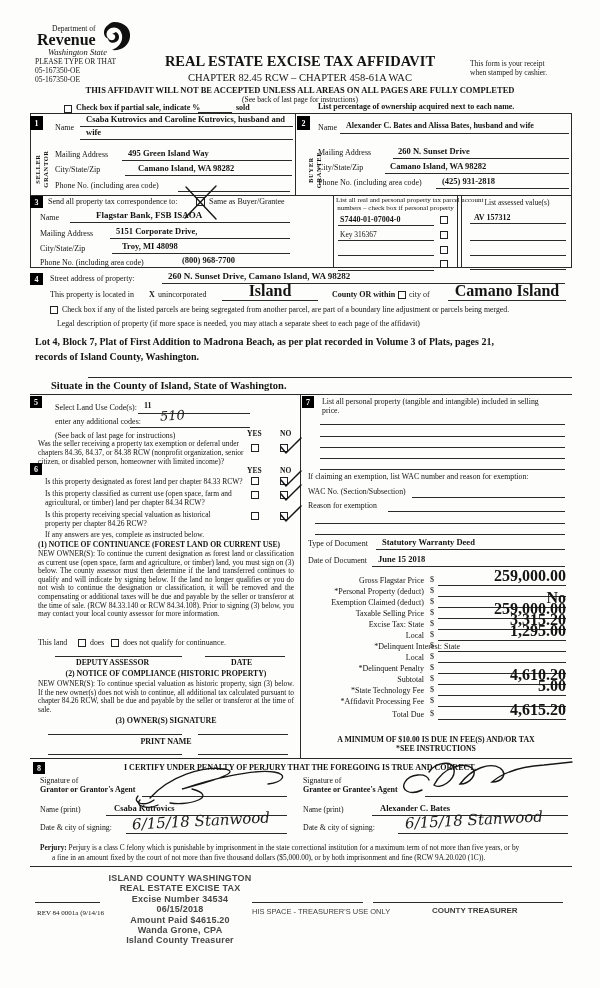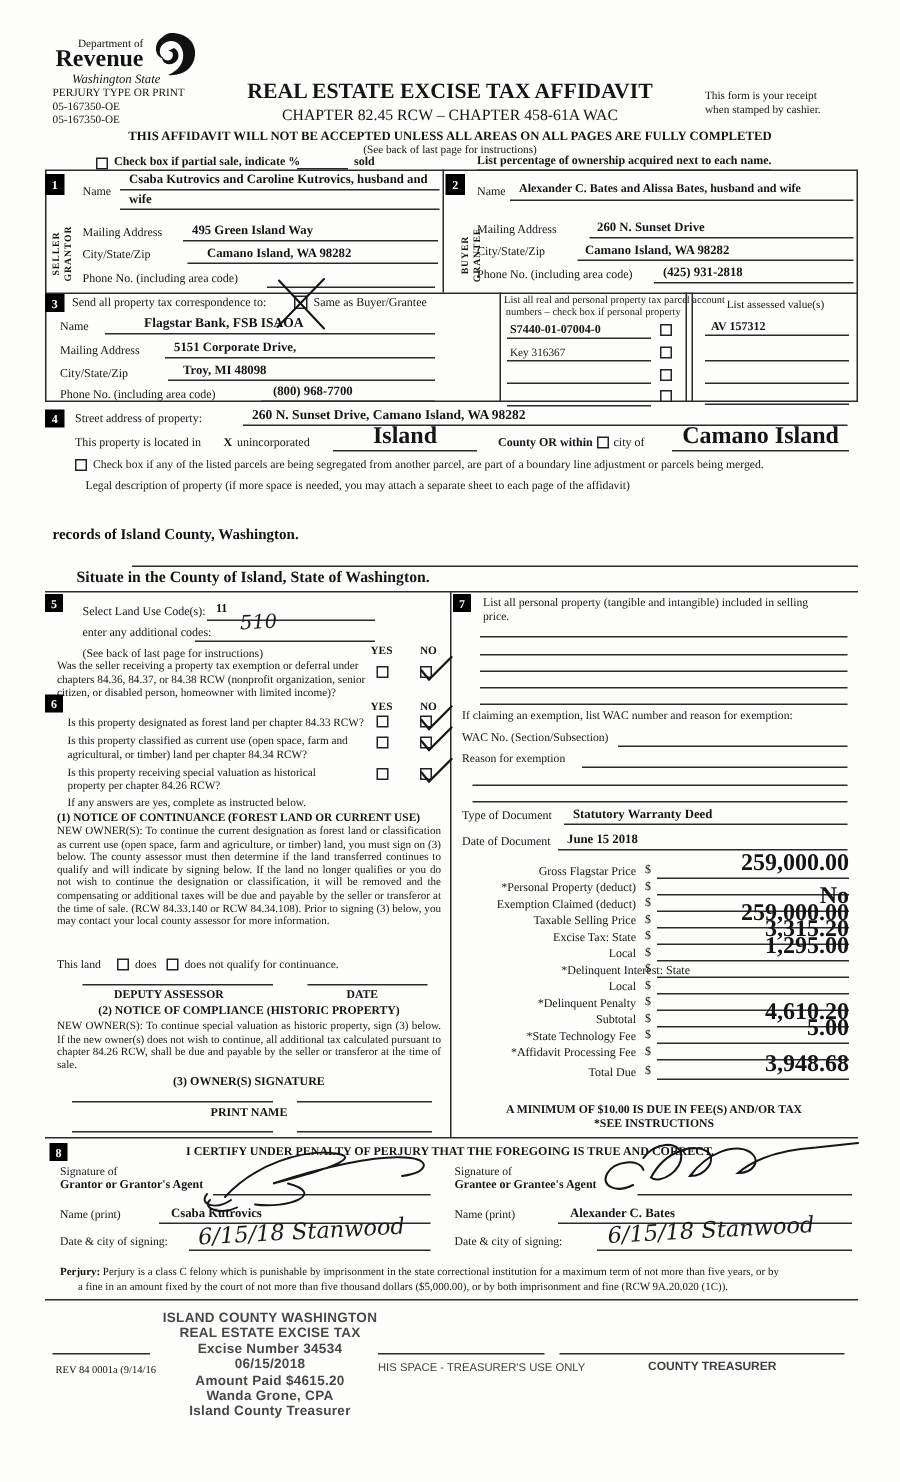--- a/index.html
+++ b/index.html
@@ -32,21 +32,21 @@
 
 <div class="page">
 
   <div class="t" style="left:52px;top:25px;font-size:7.5px;">Department of</div>
   <div class="t b" style="left:37px;top:31px;font-size:16px;">Revenue</div>
   <div class="t" style="left:48px;top:48px;font-size:8.5px;font-style:italic;">Washington State</div>
   <svg style="left:96px;top:21px;" width="36" height="32" viewBox="0 0 36 32">
     <path d="M18 1 C29 1 35 8 34 16 C33 25 25 30 16 29 C23 26 27 21 26 14 C25 8 20 5 15 7 C10 9 9 15 13 18 C7 17 6 8 12 4 C14 2 16 1 18 1 Z" fill="#101010"></path>
     <path d="M20 11 C24 13 24 19 20 21 C16 23 12 21 12 17 C14 20 18 20 19 17 C20 14 18 13 16 13 Z" fill="#101010"></path>
   </svg>
-  <div class="t" style="left:35px;top:58px;font-size:7.5px;">PERJURY TYPE OR PRINT</div>
+  <div class="t" style="left:35px;top:58px;font-size:7.5px;">PLEASE TYPE OR THAT</div>
   <div class="t" style="left:35px;top:67px;font-size:7.5px;">05-167350-OE</div>
   <div class="t" style="left:35px;top:76px;font-size:7.5px;">05-167350-OE</div>
   <div class="t b c" style="left:140px;top:54px;width:320px;font-size:14.5px;">REAL ESTATE EXCISE TAX AFFIDAVIT</div>
   <div class="t c" style="left:140px;top:72px;width:320px;font-size:10.5px;">CHAPTER 82.45 RCW – CHAPTER 458-61A WAC</div>
   <div class="t" style="left:470px;top:60px;font-size:7.5px;">This form is your receipt</div>
   <div class="t" style="left:470px;top:69px;font-size:7.5px;">when stamped by cashier.</div>
   <div class="t b c" style="left:30px;top:86px;width:540px;font-size:8.5px;">THIS AFFIDAVIT WILL NOT BE ACCEPTED UNLESS ALL AREAS ON ALL PAGES ARE FULLY COMPLETED</div>
   <div class="t c" style="left:30px;top:96px;width:540px;font-size:7.5px;">(See back of last page for instructions)</div>
 
   <div class="cb" style="left:64px;top:105px;"></div>
@@ -151,20 +151,21 @@
     </div>
   <div class="t b" style="left:332px;top:291px;">County OR within</div>
   <div class="cb" style="left:398px;top:291px;"></div>
   <div class="t" style="left:409px;top:291px;">city of</div>
   <div class="ul" style="left:448px;top:291px;width:118px;height:9px;">
       <div class="val">Camano Island</div>
     </div>
   <div class="cb" style="left:50px;top:306px;"></div>
   <div class="t" style="left:57px;top:320px;font-size:7.8px;">Legal description of property (if more space is needed, you may attach a separate sheet to each page of the affidavit)</div>
   <div class="t" style="left:62px;top:306px;font-size:7.8px;">Check box if any of the listed parcels are being segregated from another parcel, are part of a boundary line adjustment or parcels being merged.</div>
+  <div class="t b" style="left:35px;top:336px;font-size:10px;">Lot 4, Block 7, Plat of First Addition to Madrona Beach, as per plat recorded in Volume 3 of Plats, pages 21,</div>
   <div class="t b" style="left:35px;top:351px;font-size:10px;">records of Island County, Washington.</div>
   <div class="hline" style="left:88px;top:377px;width:484px;"></div>
   <div class="t b" style="left:35px;top:380px;font-size:10.5px;margin-left:16px;">Situate in the County of Island, State of Washington.</div>
   <div class="hline" style="left:30px;top:394px;width:542px;"></div>
   <div class="vline" style="left:300px;top:394px;height:364px;"></div>
 
   <div class="numbox" style="left:30px;top:396px;width:12px;height:12px;">5</div>
   <div class="t" style="left:55px;top:404px;">Select Land Use Code(s):</div>
   <div class="t b" style="left:144px;top:402px;">11</div>
   <div class="ul" style="left:138px;top:404px;width:112px;height:9px;"></div>
@@ -305,21 +306,21 @@
       <div class="val" style="text-align:right;padding-right:2px;">5.00</div>
     </div>
   <div class="mlabel" style="left:300px;top:697px;">*Affidavit Processing Fee</div>
   <div class="t" style="left:430px;top:697px;">$</div>
   <div class="ul" style="left:438px;top:697px;width:128px;height:9px;">
       <div class="val" style="text-align:right;padding-right:2px;"></div>
     </div>
   <div class="mlabel" style="left:300px;top:710px;">Total Due</div>
   <div class="t" style="left:430px;top:710px;">$</div>
   <div class="ul" style="left:438px;top:710px;width:128px;height:9px;">
-      <div class="val" style="text-align:right;padding-right:2px;">3,948.68</div>
+      <div class="val" style="text-align:right;padding-right:2px;">4,615.20</div>
     </div>
 
   <div class="t b c" style="left:305px;top:736px;width:262px;font-size:7.8px;">A MINIMUM OF $10.00 IS DUE IN FEE(S) AND/OR TAX</div>
   <div class="t b c" style="left:305px;top:745px;width:262px;font-size:7.8px;">*SEE INSTRUCTIONS</div>
 
   <div class="hline" style="left:30px;top:758px;width:542px;"></div>
   <div class="numbox" style="left:33px;top:762px;width:12px;height:12px;">8</div>
   <div class="t b c" style="left:60px;top:764px;width:480px;font-size:8px;">I CERTIFY UNDER PENALTY OF PERJURY THAT THE FOREGOING IS TRUE AND CORRECT.</div>
 
   <div class="t" style="left:40px;top:777px;font-size:7.8px;">Signature of</div>

